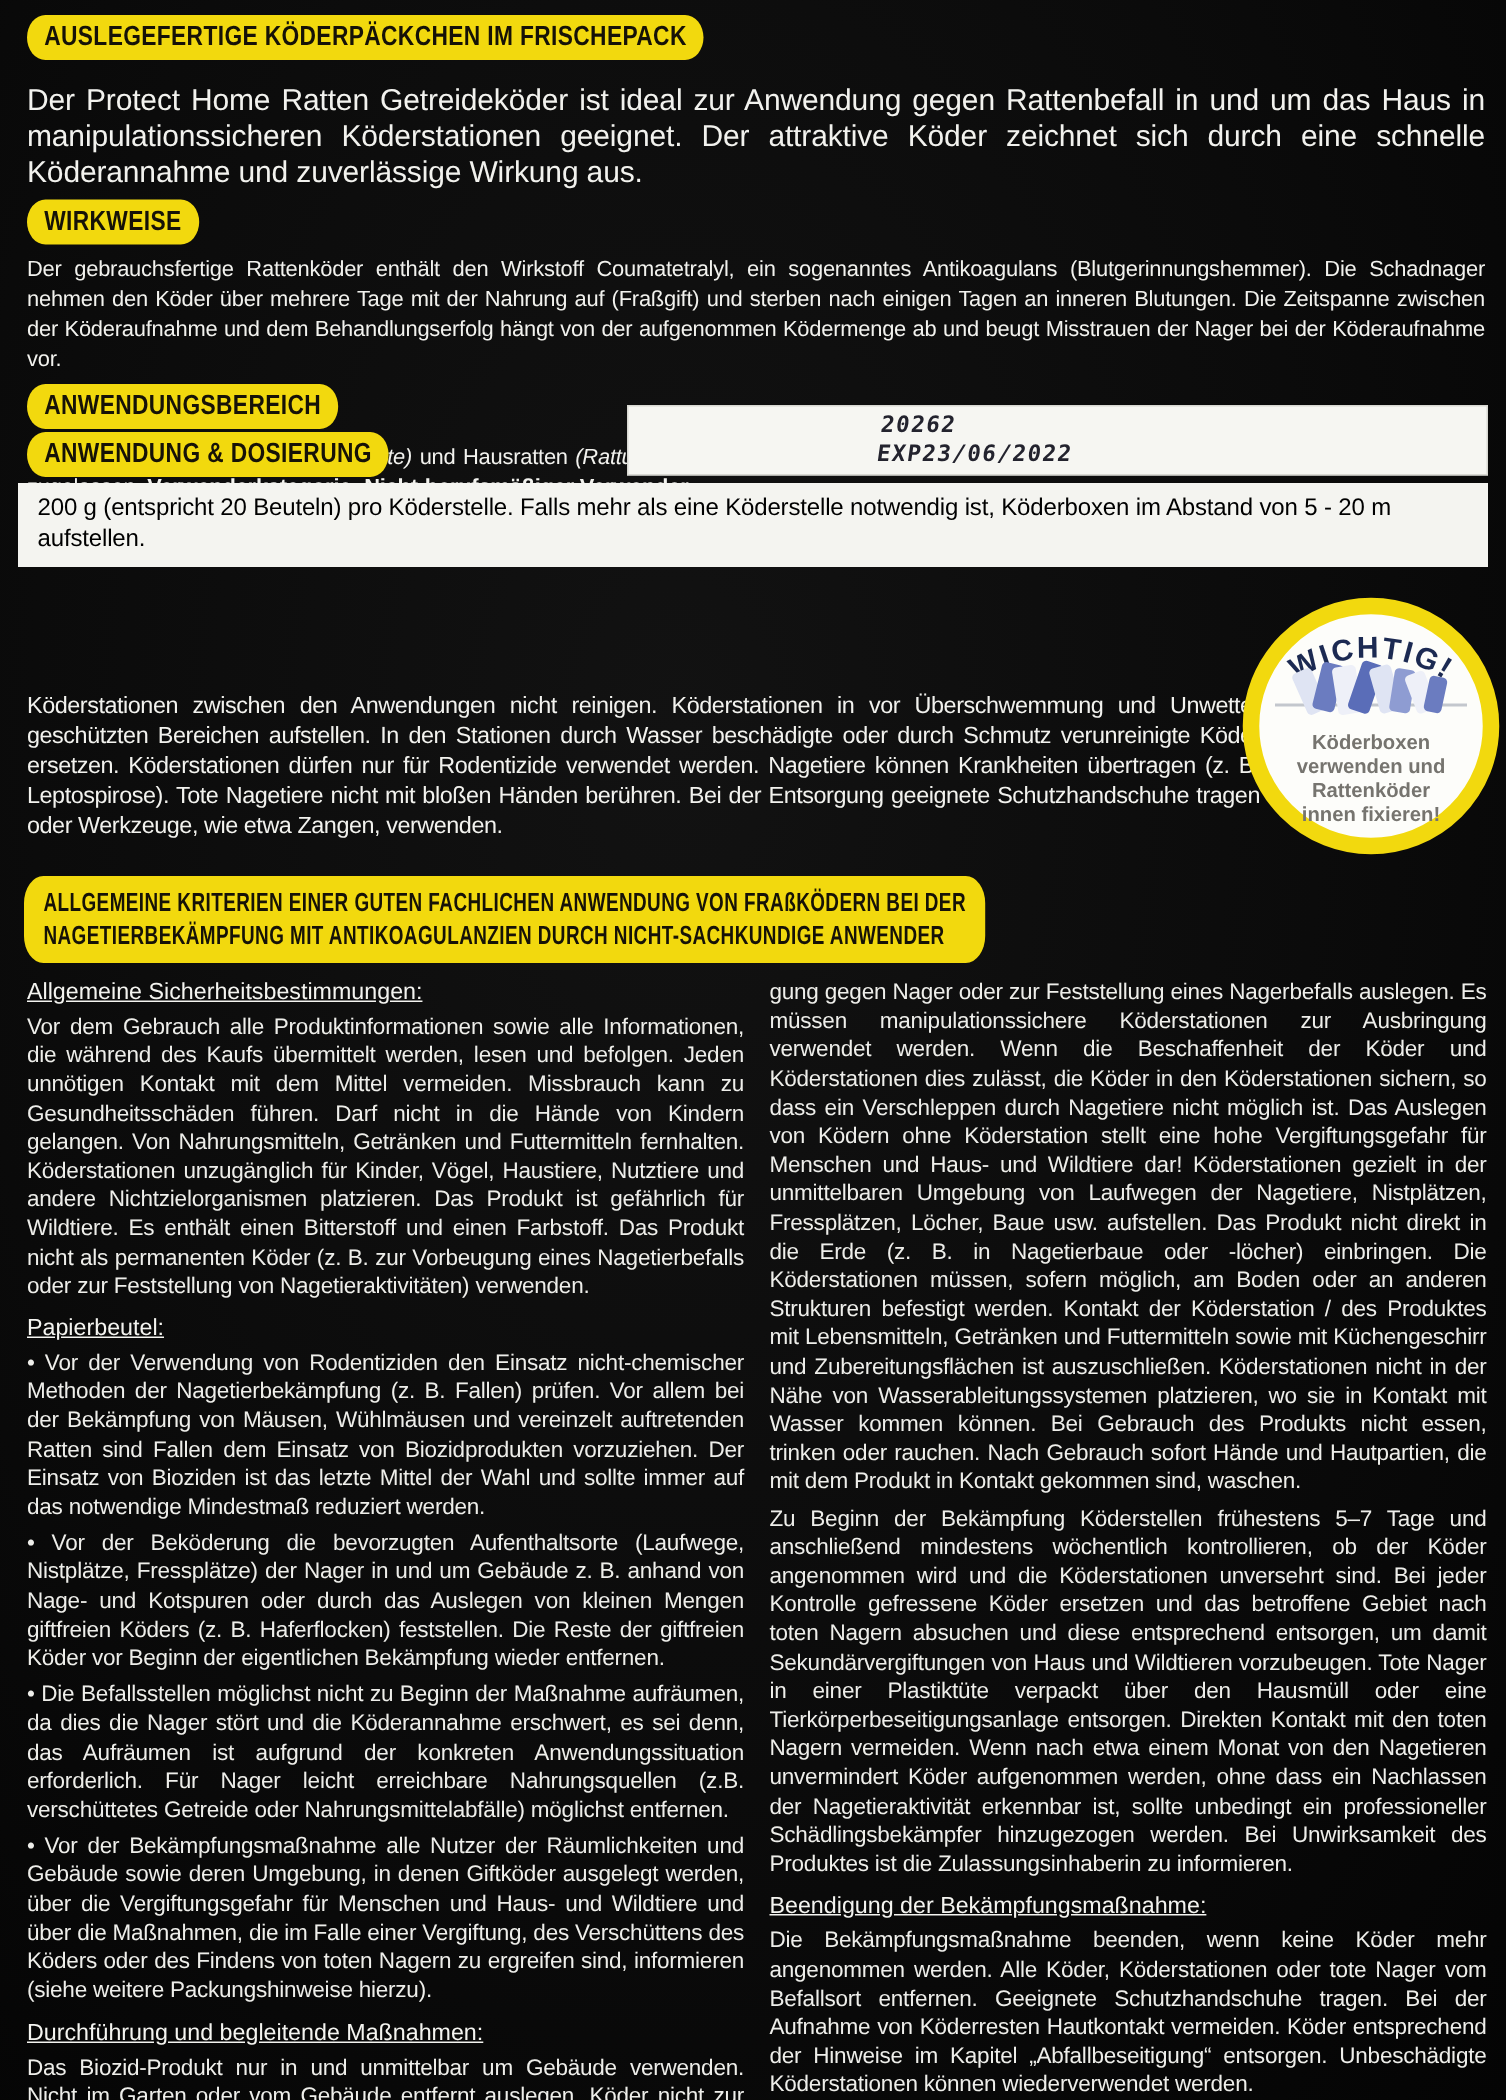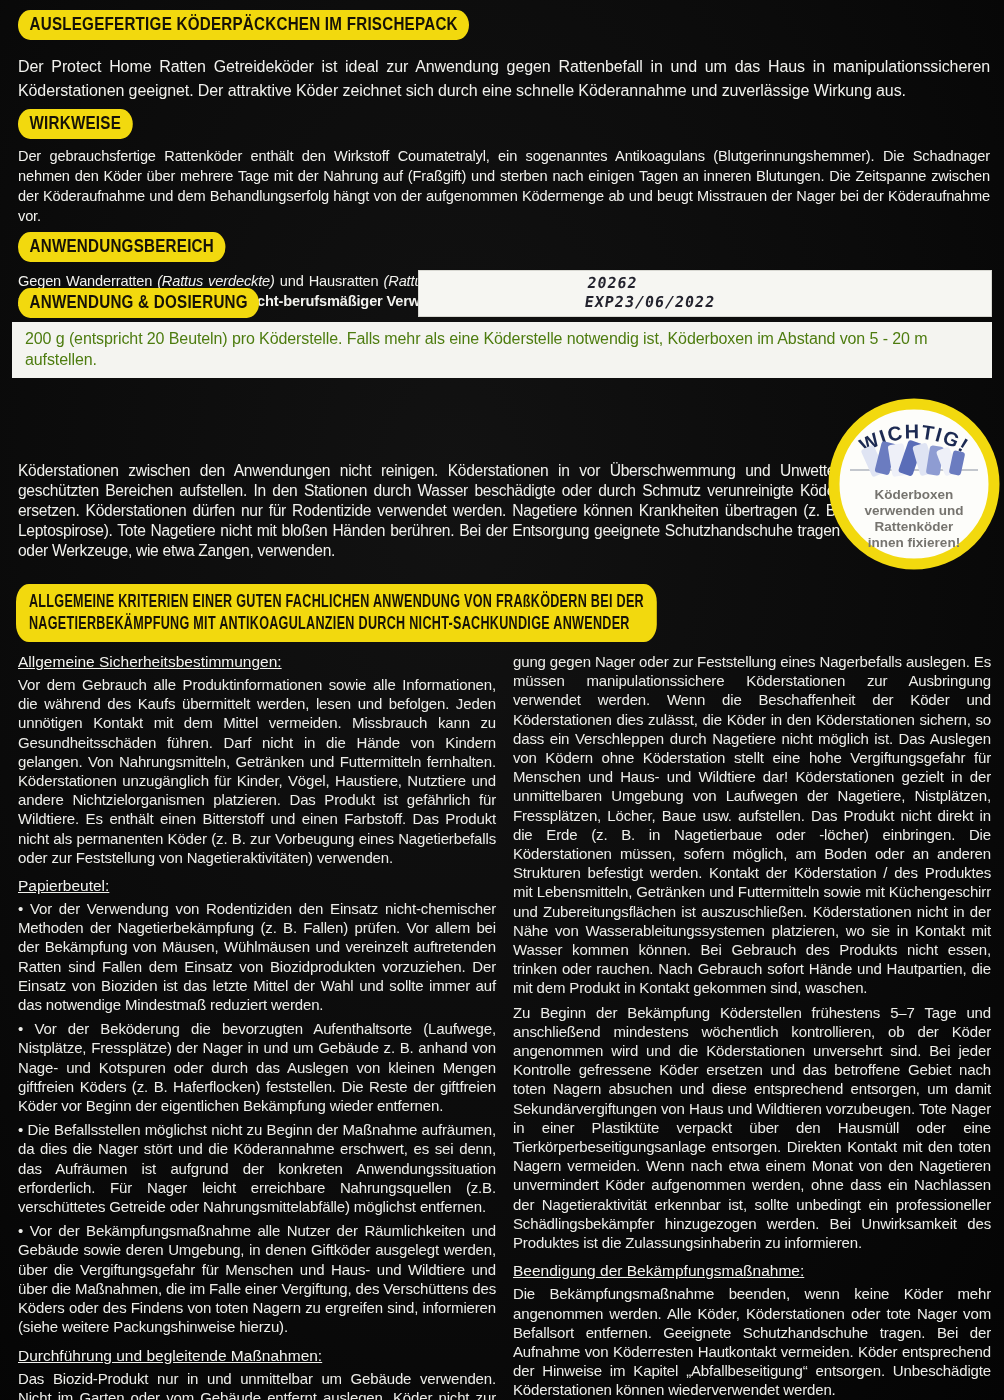--- a/index.html
+++ b/index.html
@@ -17,35 +17,35 @@
     transform:scaleX(0.82); transform-origin:0 50%;
   }
   .pill .t { font-weight:bold; font-size:18.5px; letter-spacing:.3px; white-space:nowrap; }
   .main-pill {
     position:absolute; left:16px; top:584px; display:inline-block;
     background:#f2d90e; color:#161207; border-radius:18px; padding:6px 18px 8px;
     transform:scaleX(0.72); transform-origin:0 0;
   }
   .main-pill .line { font-weight:bold; font-size:17.5px; line-height:22px; letter-spacing:.4px; white-space:nowrap; }
   
-  .p-lg { margin-top:15px; width:972px; font-size:16px; line-height:24px; letter-spacing:-.1px; text-align:justify; }
+  .p-lg { margin-top:15px; width:972px; font-size:20px; line-height:24px; letter-spacing:-.1px; text-align:justify; }
   .p-sm { margin-top:7px;  width:972px; font-size:14.6px; line-height:20px; letter-spacing:-.15px; text-align:justify; }
   .mt2 { margin-top:9px; }
   .it { font-style:italic; }
   .bd { font-weight:bold; }
   .gap { height:6px; }
   
   .stamp-box { position:absolute; left:418px; top:270px; width:574px; height:47px; background:#f6f6f2; box-shadow:0 0 0 1px #d8d8d2 inset; }
   .stamp { position:absolute; left:168px; top:4px; font-family:"DejaVu Sans Mono", monospace;
            font-weight:bold; font-size:15px; line-height:19px; color:#23232e;
            letter-spacing:1px; transform:skewX(-8deg); }
   .pill-dose { position:absolute; left:18px; top:288px; }
   .dose-box { position:absolute; left:12px; top:322px; width:980px; background:#f4f4f0; padding:6px 13px 8px; }
   .dose-box .title { color:#1d1d27; font-weight:bold; font-size:16.5px; line-height:21px; }
-  .dose-box .body  { color:#4d7c0f; font-size:16px; line-height:21px; letter-spacing:-.1px; }
+  .dose-box .body  { color:#000000; font-size:16px; line-height:21px; letter-spacing:-.1px; }
   
   .bold-para  { position:absolute; left:18px; top:398px; width:818px; font-weight:bold; font-size:15.2px; line-height:21px; letter-spacing:-.2px; text-align:justify; }
   .usage-para { position:absolute; left:18px; top:461px; width:822px; font-size:15.6px; line-height:20px; letter-spacing:-.3px; text-align:justify; }
   .badge { position:absolute; left:828px; top:398px; width:172px; height:172px; }
   
   .cols { position:absolute; left:18px; top:652px; width:974px; display:flex; gap:17px; }
   .col  { width:478px; }
   .col h3 { font-size:15.5px; line-height:19px; font-weight:normal; text-decoration:underline; margin:9px 0 4px; color:#f4f4f0; }
   .col h3.first { margin-top:0; }
   .col p  { font-size:15px; line-height:19.2px; letter-spacing:-.15px; text-align:justify; margin:0 0 5px; color:#eeeeea; }

